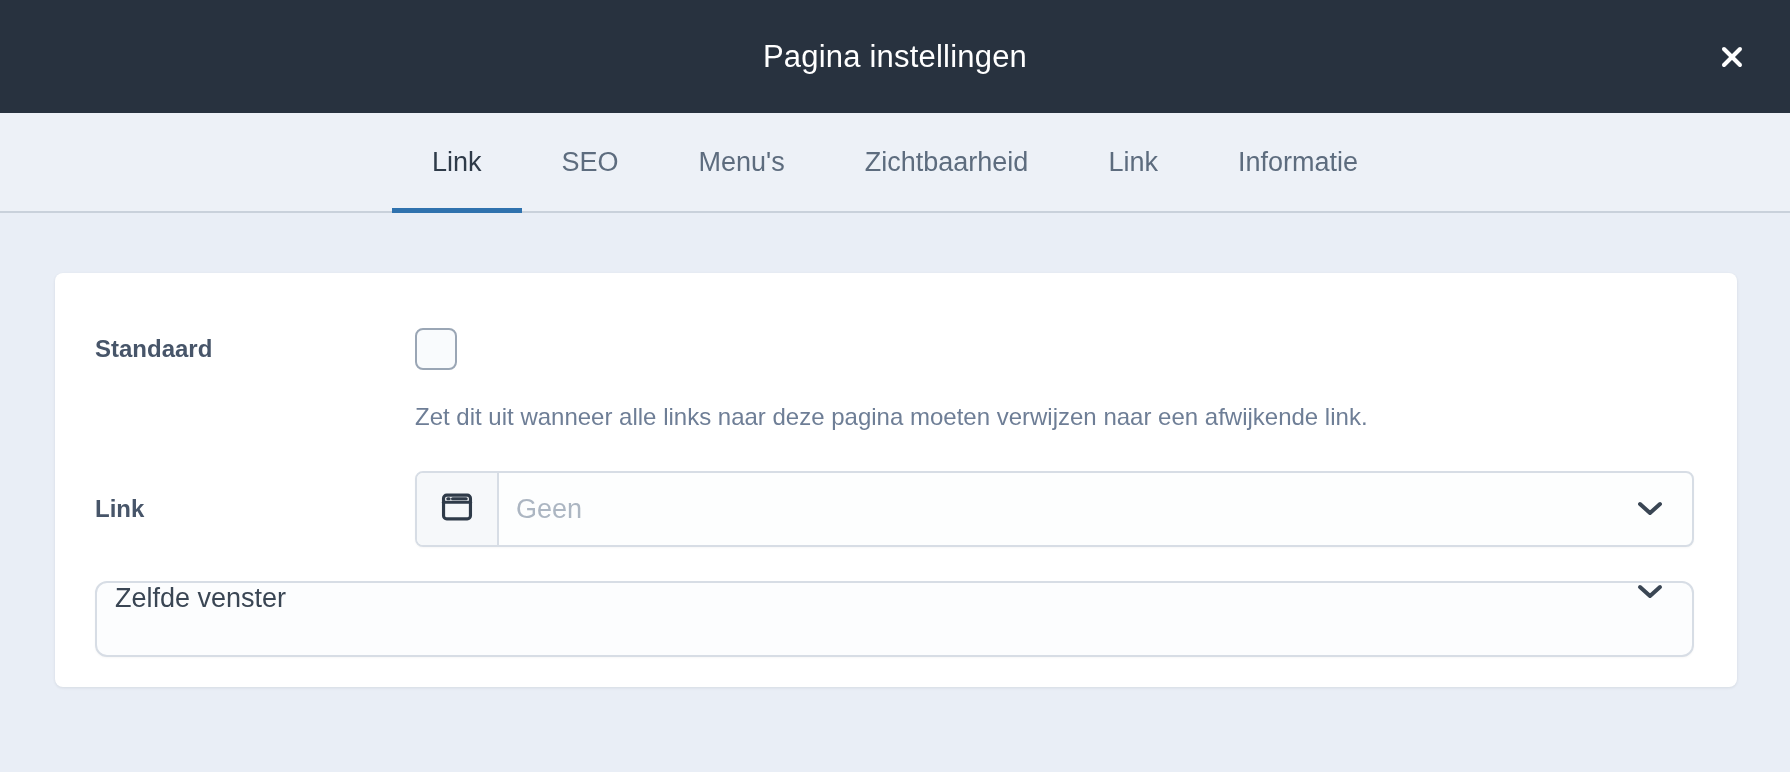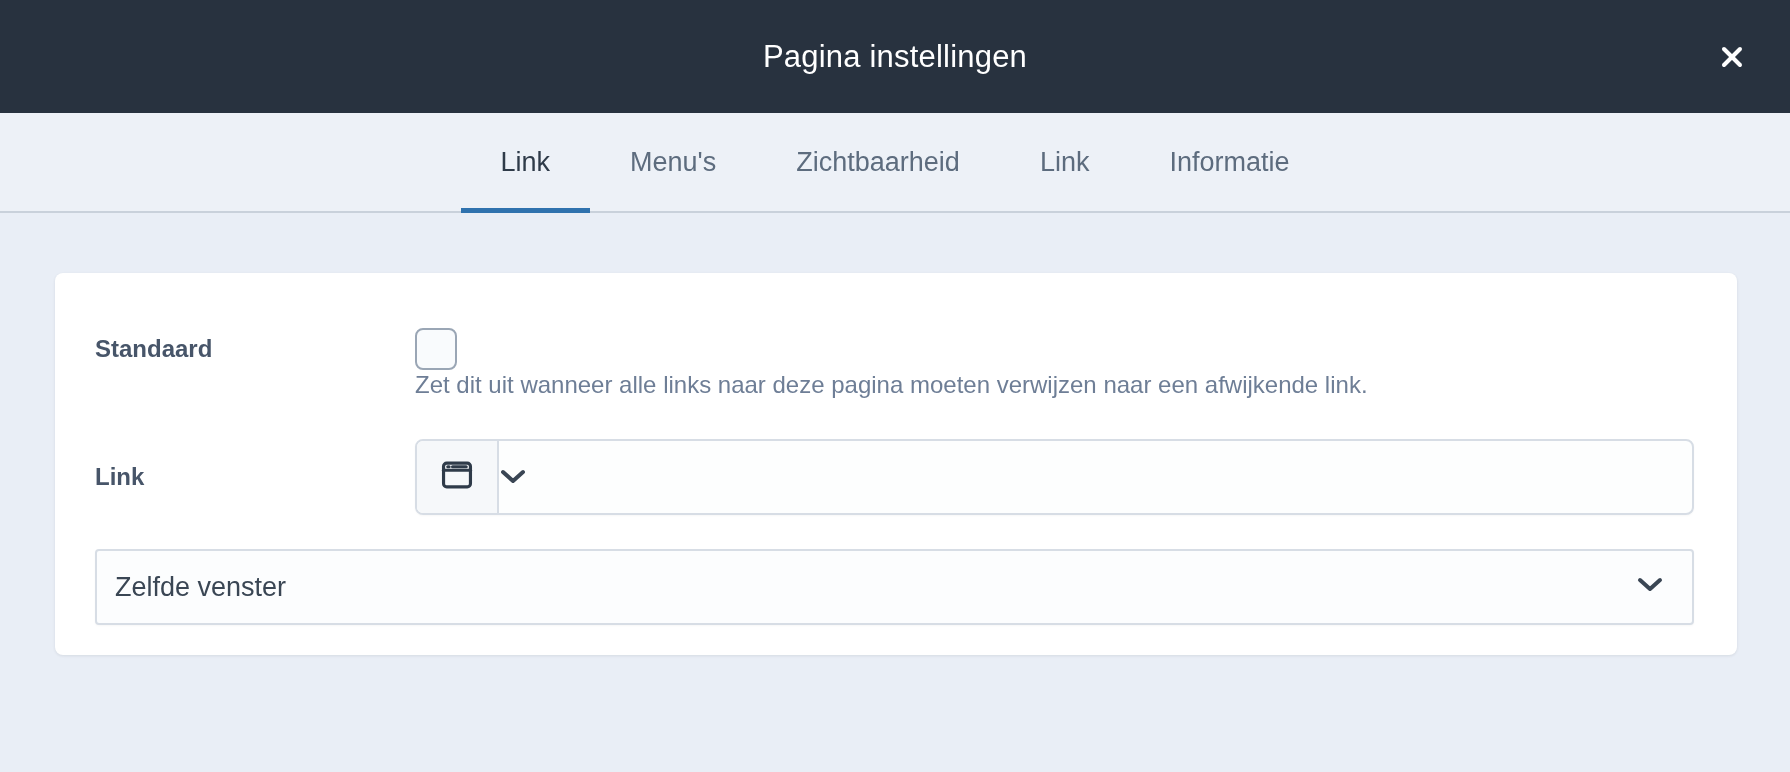--- a/index.html
+++ b/index.html
@@ -93,20 +93,21 @@
   .row-standaard { margin-bottom: 39px; }
   .row-standaard .row-label { line-height: 42px; }
   .checkbox {
     width: 42px; height: 42px;
     border: 2px solid #9aa6b5;
     border-radius: 8px;
     background: #f9fbfd;
     cursor: pointer;
   }
   .help-text {
+    margin-top: 32px;
     font-size: 24px;
     color: #6e7e96;
     line-height: 30px;
   }
 
   
   .row-link { margin-bottom: 34px; }
   .row-link .row-label, .row-doel .row-label { line-height: 76px; }
 
   .input-group {
@@ -143,24 +144,23 @@
   .chev-wrap {
     display: flex;
     align-items: center;
     padding-right: 28px;
     flex: 0 0 auto;
   }
 
   .select-box {
     height: 76px;
     border: 2px solid #d7dde5;
-    border-radius: 4px;
+    border-radius: 12px;
     background: #fcfdfe;
     display: flex;
-    align-items: center;
     justify-content: space-between;
     padding: 0 28px 0 18px;
     cursor: pointer;
     box-shadow: 0 1px 2px rgba(40,50,63,0.04);
   }
   .select-value { font-size: 27px; color: #3a4654; }
 </style>
 </head>
 <body>
 
@@ -173,20 +173,21 @@
         <svg width="28" height="28" viewBox="0 0 28 28">
           <line x1="6" y1="6" x2="22" y2="22" stroke="#ffffff" stroke-width="4" stroke-linecap="round"></line>
           <line x1="22" y1="6" x2="6" y2="22" stroke="#ffffff" stroke-width="4" stroke-linecap="round"></line>
         </svg>
       </span>
     </button>
   </header>
 
   <nav class="tab-bar">
     <div class="tab active">Link</div>
+    <div class="tab">SEO</div>
     <div class="tab">Menu's</div>
     <div class="tab">Zichtbaarheid</div>
     <div class="tab">Link</div>
     <div class="tab">Informatie</div>
   </nav>
 
   <main class="content">
     <section class="card">
 
       <div class="form-row row-standaard">
@@ -204,20 +205,21 @@
             <span class="input-addon">
               <span>
                 <svg width="38" height="38" viewBox="0 0 24 24" fill="none" stroke="#2f3b49" stroke-width="2" stroke-linecap="round" stroke-linejoin="round">
                   <rect x="3.5" y="4.5" width="17" height="15" rx="2"></rect>
                   <line x1="3.5" y1="9" x2="20.5" y2="9"></line>
                   <line x1="6.2" y1="6.8" x2="7.0" y2="6.8"></line>
                   <line x1="9.2" y1="6.8" x2="17.8" y2="6.8"></line>
                 </svg>
               </span>
             </span>
+            <input type="text" value="" placeholder="Geen" style="">
             <span class="chev-wrap">
               <svg width="28" height="18" viewBox="0 0 28 18">
                 <polyline points="4,4 14,13 24,4" fill="none" stroke="#3a4654" stroke-width="4" stroke-linecap="round" stroke-linejoin="round"></polyline>
               </svg>
             </span>
           </div>
         </div>
       </div>
 
       <div class="form-row row-doel">

